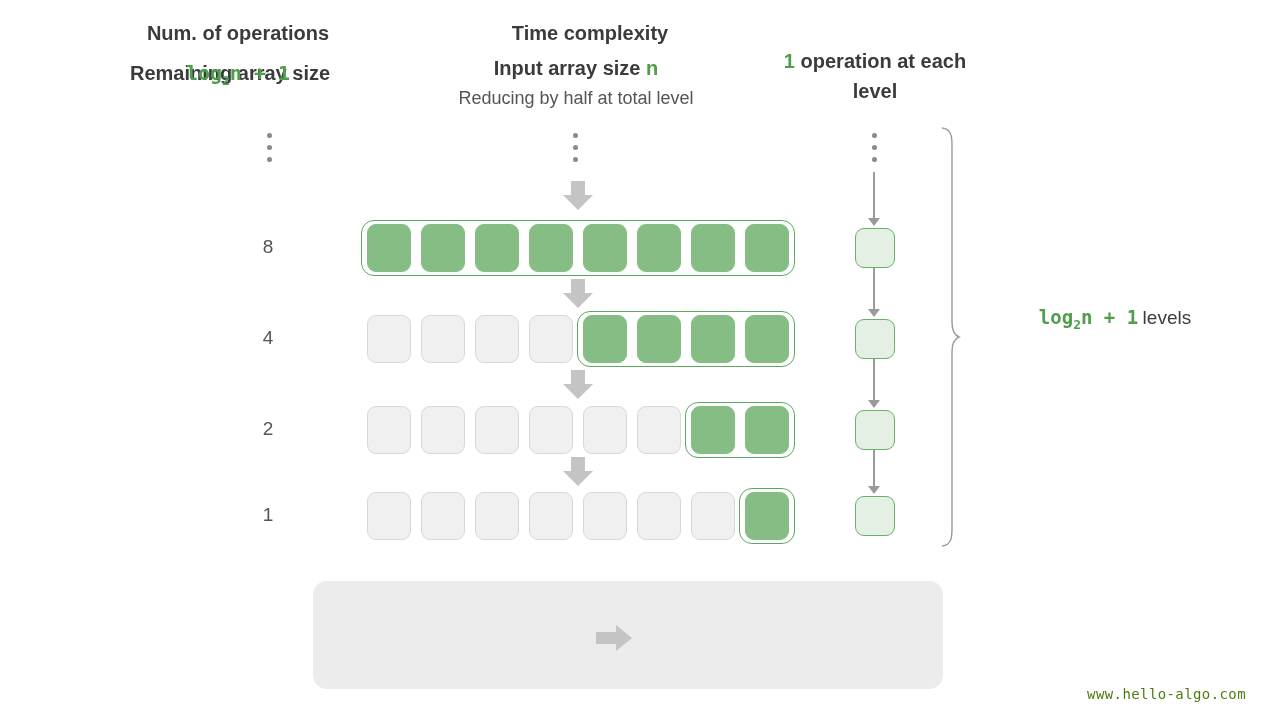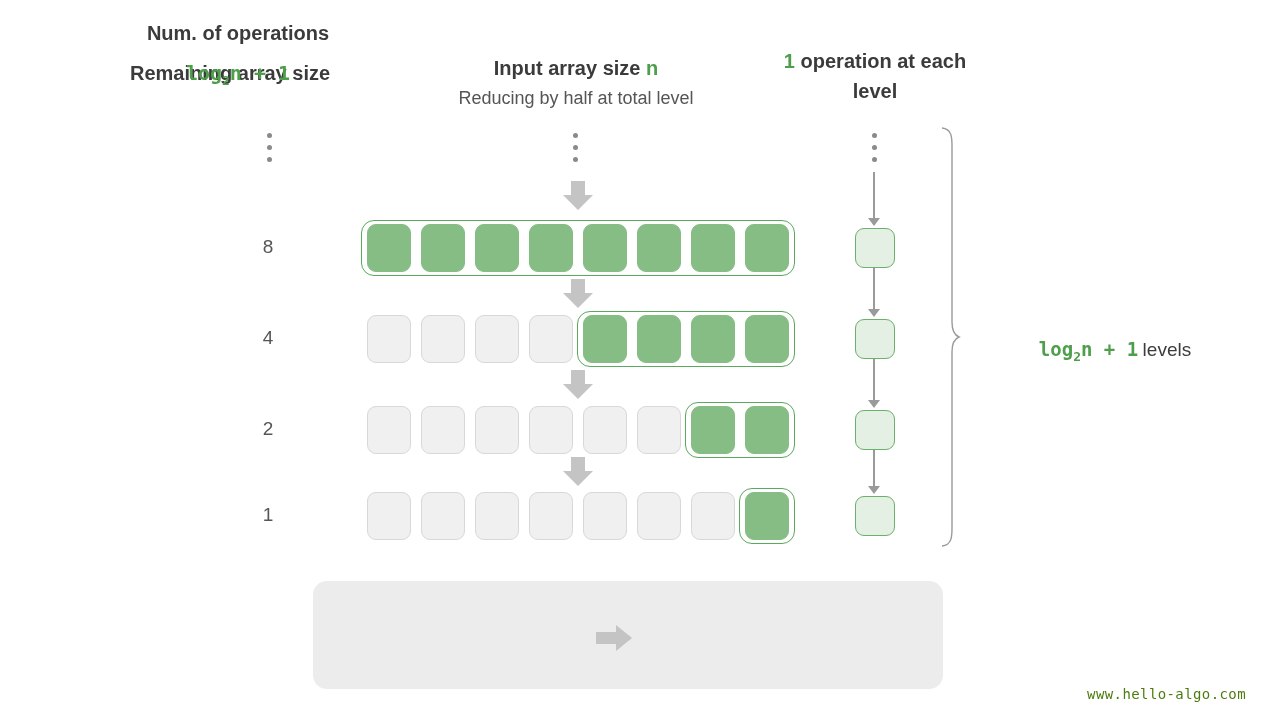--- a/index.html
+++ b/index.html
@@ -166,21 +166,20 @@
     left: 938px;
     top: 126px;
   }
   .brace-note {
     position: absolute;
     left: 965px;
     top: 303px;
     width: 300px;
     text-align: center;
     line-height: 1.55;
-    margin-top: 32px;
   }
   .brace-note .mono-green {
     font-family: "DejaVu Sans Mono", monospace;
     font-weight: bold;
     font-size: 19px;
     color: #4e9e4c;
   }
   .brace-note .sub { font-size: 13px; vertical-align: sub; }
   .brace-note .plain {
     font-size: 19px;
@@ -441,15 +440,16 @@
   <div class="value green"><span>log</span><span class="sub">2</span><span>n + 1</span></div>
 </div>
 
 <div class="summary-arrow">
   <svg width="40" height="32" viewBox="0 0 40 32">
     <path d="M2,10 L22,10 L22,3 L38,16 L22,29 L22,22 L2,22 Z" fill="#c4c4c4"></path>
   </svg>
 </div>
 
 <div class="summary-col" id="summary-right">
+  <div class="title">Time complexity</div>
 </div>
 
 <div class="watermark">www.hello-algo.com</div>
 
 </body></html>

